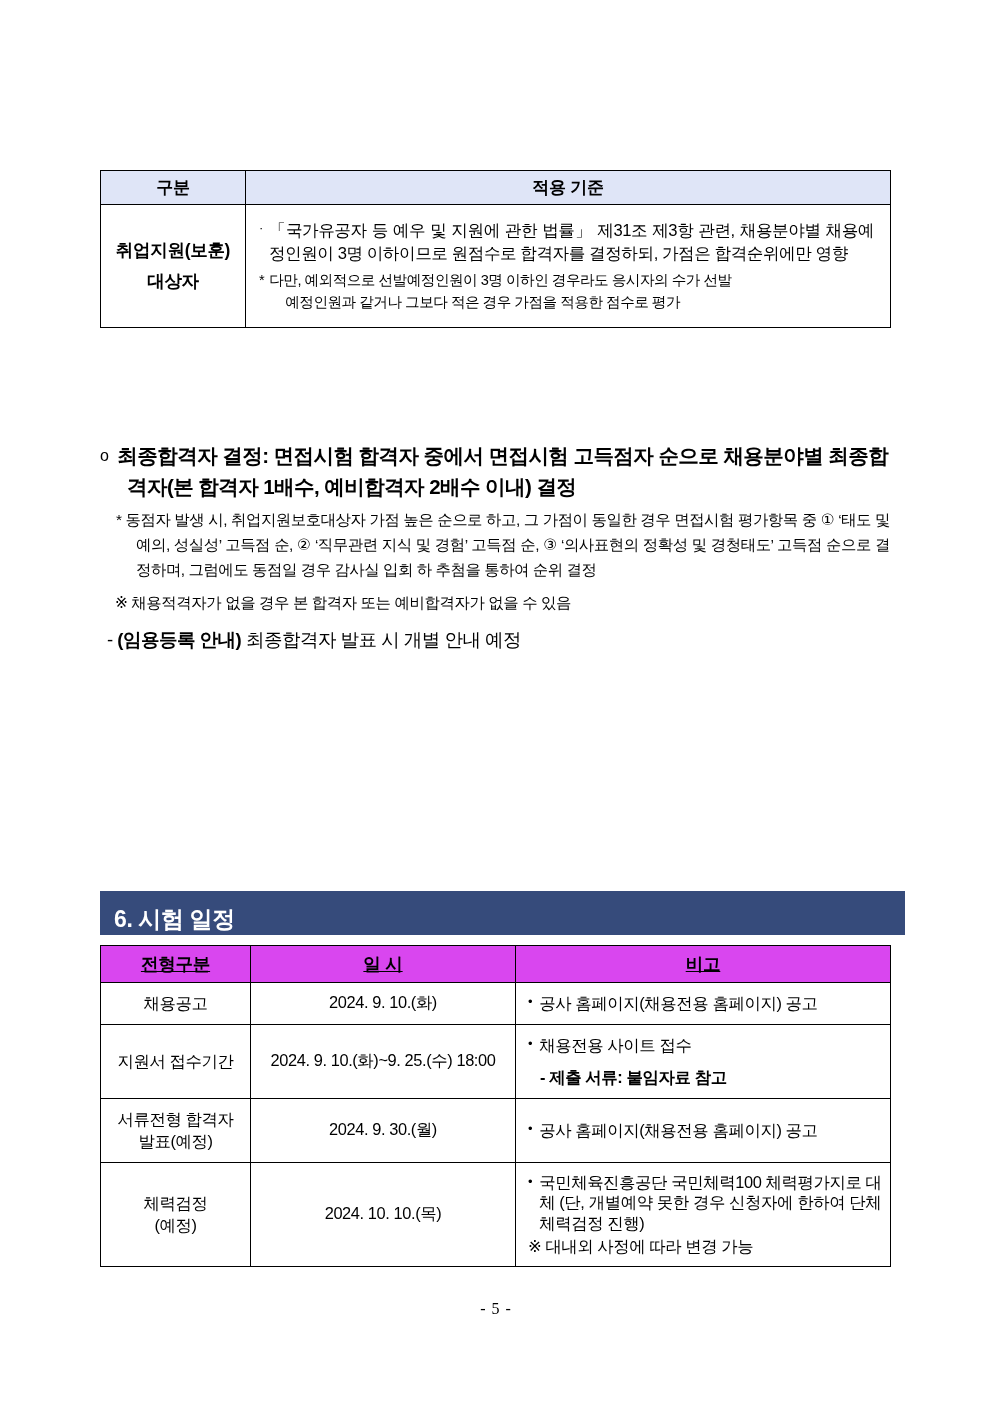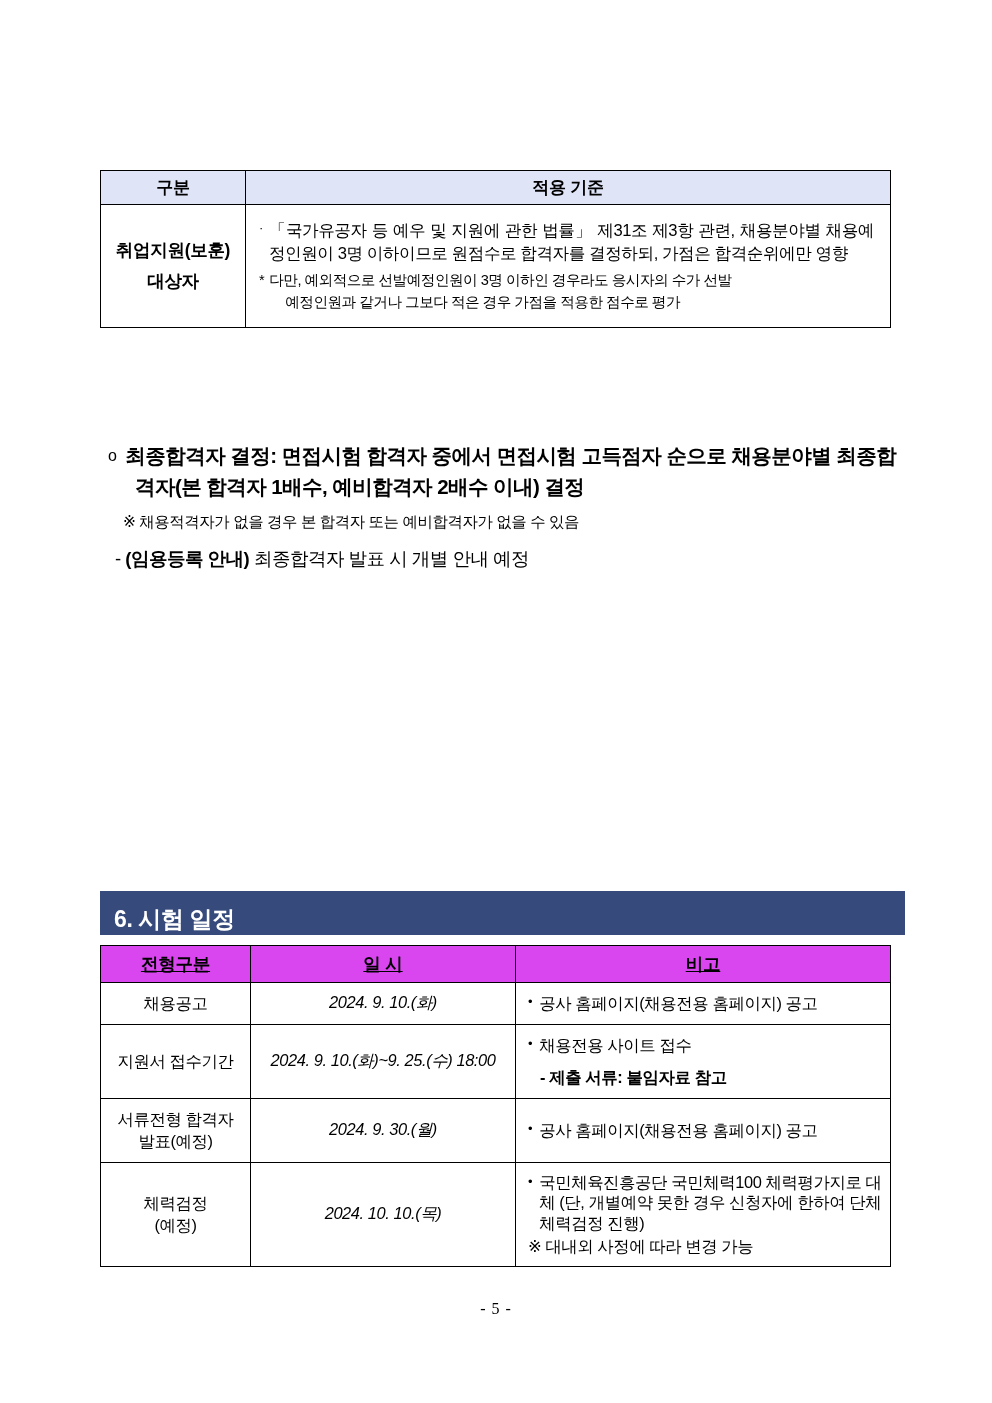--- a/index.html
+++ b/index.html
@@ -109,21 +109,21 @@
   }
   .crit-note .body { text-align: justify; text-justify: inter-character; }
   .crit-note .cont {
     display: block;
     text-indent: 16px;
   }
 
   
   #block-final {
     position: absolute;
-    left: 108px;
+    left: 100px;
     top: 440px;
     width: 790px;
   }
   .final-head {
     font-size: 20.5px;
     font-weight: 700;
     line-height: 1.52;
     letter-spacing: -0.55px;
     text-indent: -27px;
     padding-left: 27px;
@@ -202,21 +202,20 @@
   }
   #table-schedule td.c-stage {
     text-align: center;
     line-height: 1.36;
     padding: 9px 11px;
   }
   #table-schedule td.c-date {
     text-align: center;
     padding: 9px 4px;
     white-space: nowrap;
-    font-style: italic;
   }
   #table-schedule td.c-note {
     padding: 9px 8px 9px 12px;
     line-height: 1.38;
   }
   .note-li {
     display: flex;
     align-items: flex-start;
     gap: 7px;
   }
@@ -285,20 +284,21 @@
       </tr>
     </tbody>
   </table>
 
   <div id="block-final">
 
     <div class="final-head">
       <span class="circ">o</span><span>최종합격자 결정: 면접시험 합격자 중에서 면접시험 고득점자 순으로 채용분야별 최종합격자(본 합격자 1배수, 예비합격자 2배수 이내) 결정</span>
     </div>
 
+    <div class="final-note">* 동점자 발생 시, 취업지원보호대상자 가점 높은 순으로 하고, 그 가점이 동일한 경우 면접시험 평가항목 중 ① ‘태도 및 예의, 성실성’ 고득점 순, ② ‘직무관련 지식 및 경험’ 고득점 순, ③ ‘의사표현의 정확성 및 경청태도’ 고득점 순으로 결정하며, 그럼에도 동점일 경우 감사실 입회 하 추첨을 통하여 순위 결정</div>
 
     <div class="final-note2">※ 채용적격자가 없을 경우 본 합격자 또는 예비합격자가 없을 수 있음</div>
 
 
     <div class="dash-item">
       <span>-</span>
       <b>(임용등록 안내)</b><span> 최종합격자 발표 시 개별 안내 예정</span>
     </div>
 
   </div>

